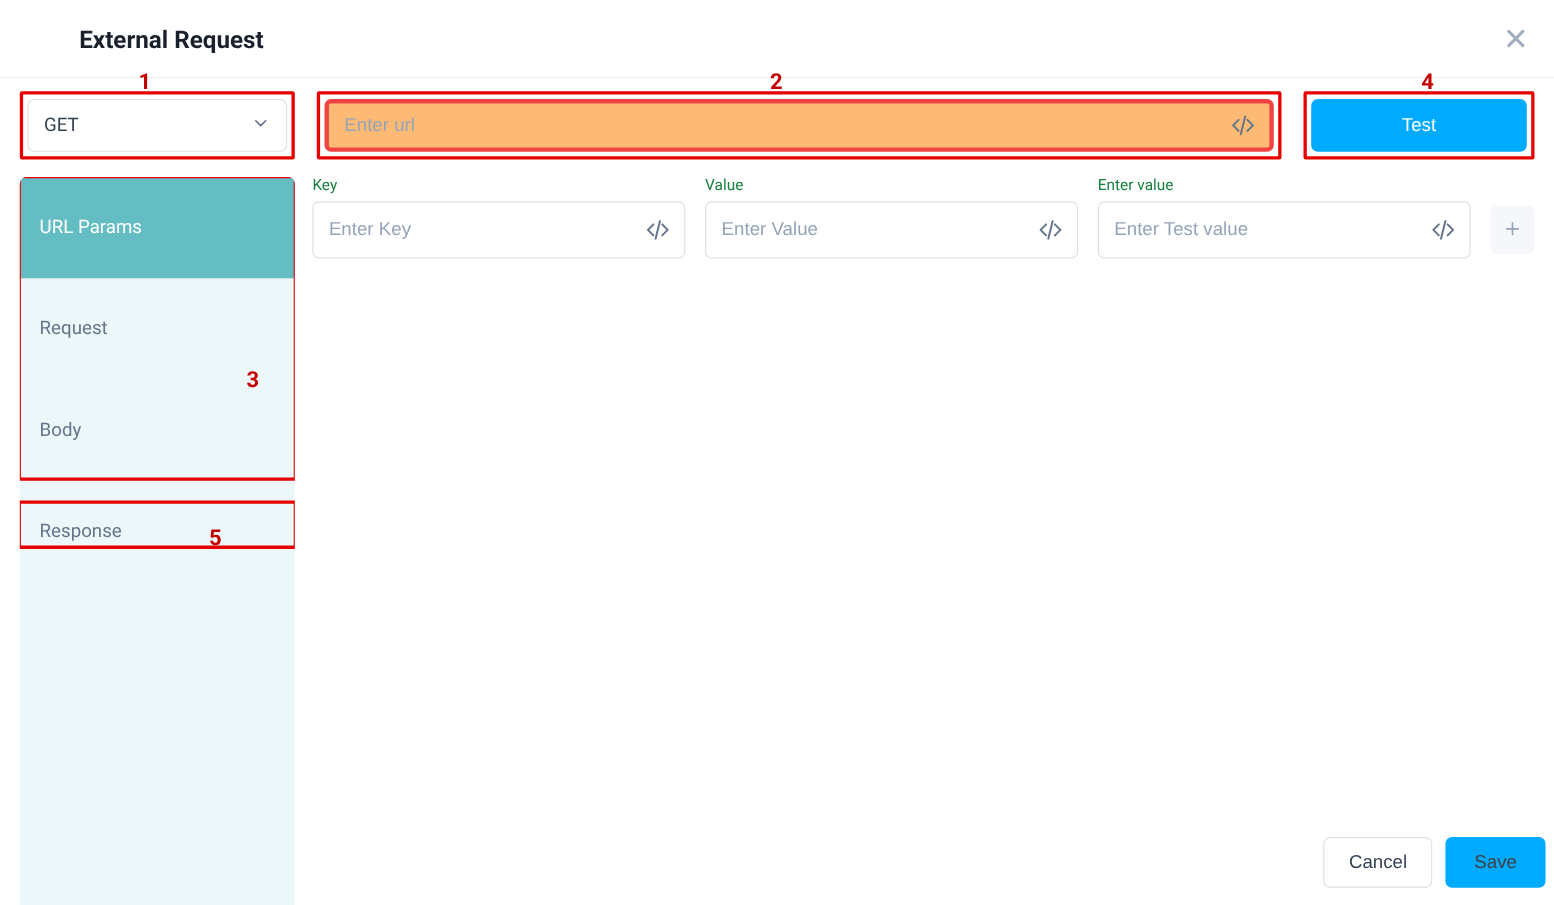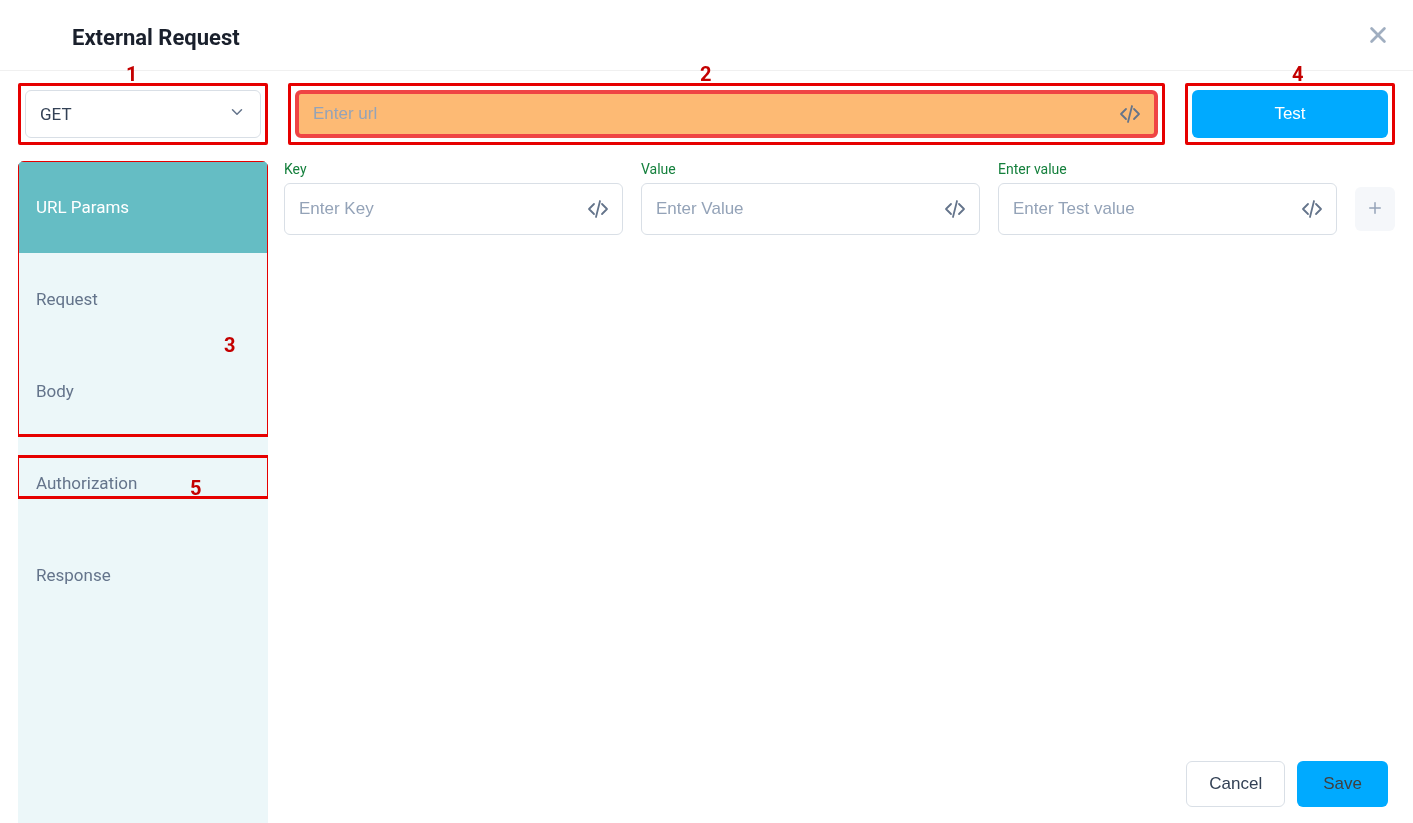--- a/index.html
+++ b/index.html
@@ -226,21 +226,21 @@
     display: flex;
     align-items: center;
     justify-content: center;
     margin-bottom: 4px;
   }
   .add-btn svg { width: 18px; height: 18px; }
 
   .footer {
     position: absolute;
     bottom: 16px;
-    right: 25px;
+    right: 8px;
     display: flex;
     gap: 12px;
   }
   .btn-cancel {
     padding: 12px 22px;
     background: #fff;
     border: 1px solid #d9dfe6;
     border-radius: 6px;
     font-size: 17px;
     color: #334155;
@@ -314,23 +314,20 @@
     <div class="redbox-response"></div>
 
     <div class="sidebar-item active">
       <span>URL Params</span>
     </div>
     <div class="sidebar-item">
       <span>Request</span>
     </div>
     <div class="sidebar-item">
       <span>Body</span>
-    </div>
-    <div class="sidebar-item">
-      <span>Authorization</span>
     </div>
     <div class="sidebar-item">
       <span>Response</span>
     </div>
     <div class="sidebar-spacer"></div>
   </div>
 
   <div class="content">
     <div class="param-row">
 

